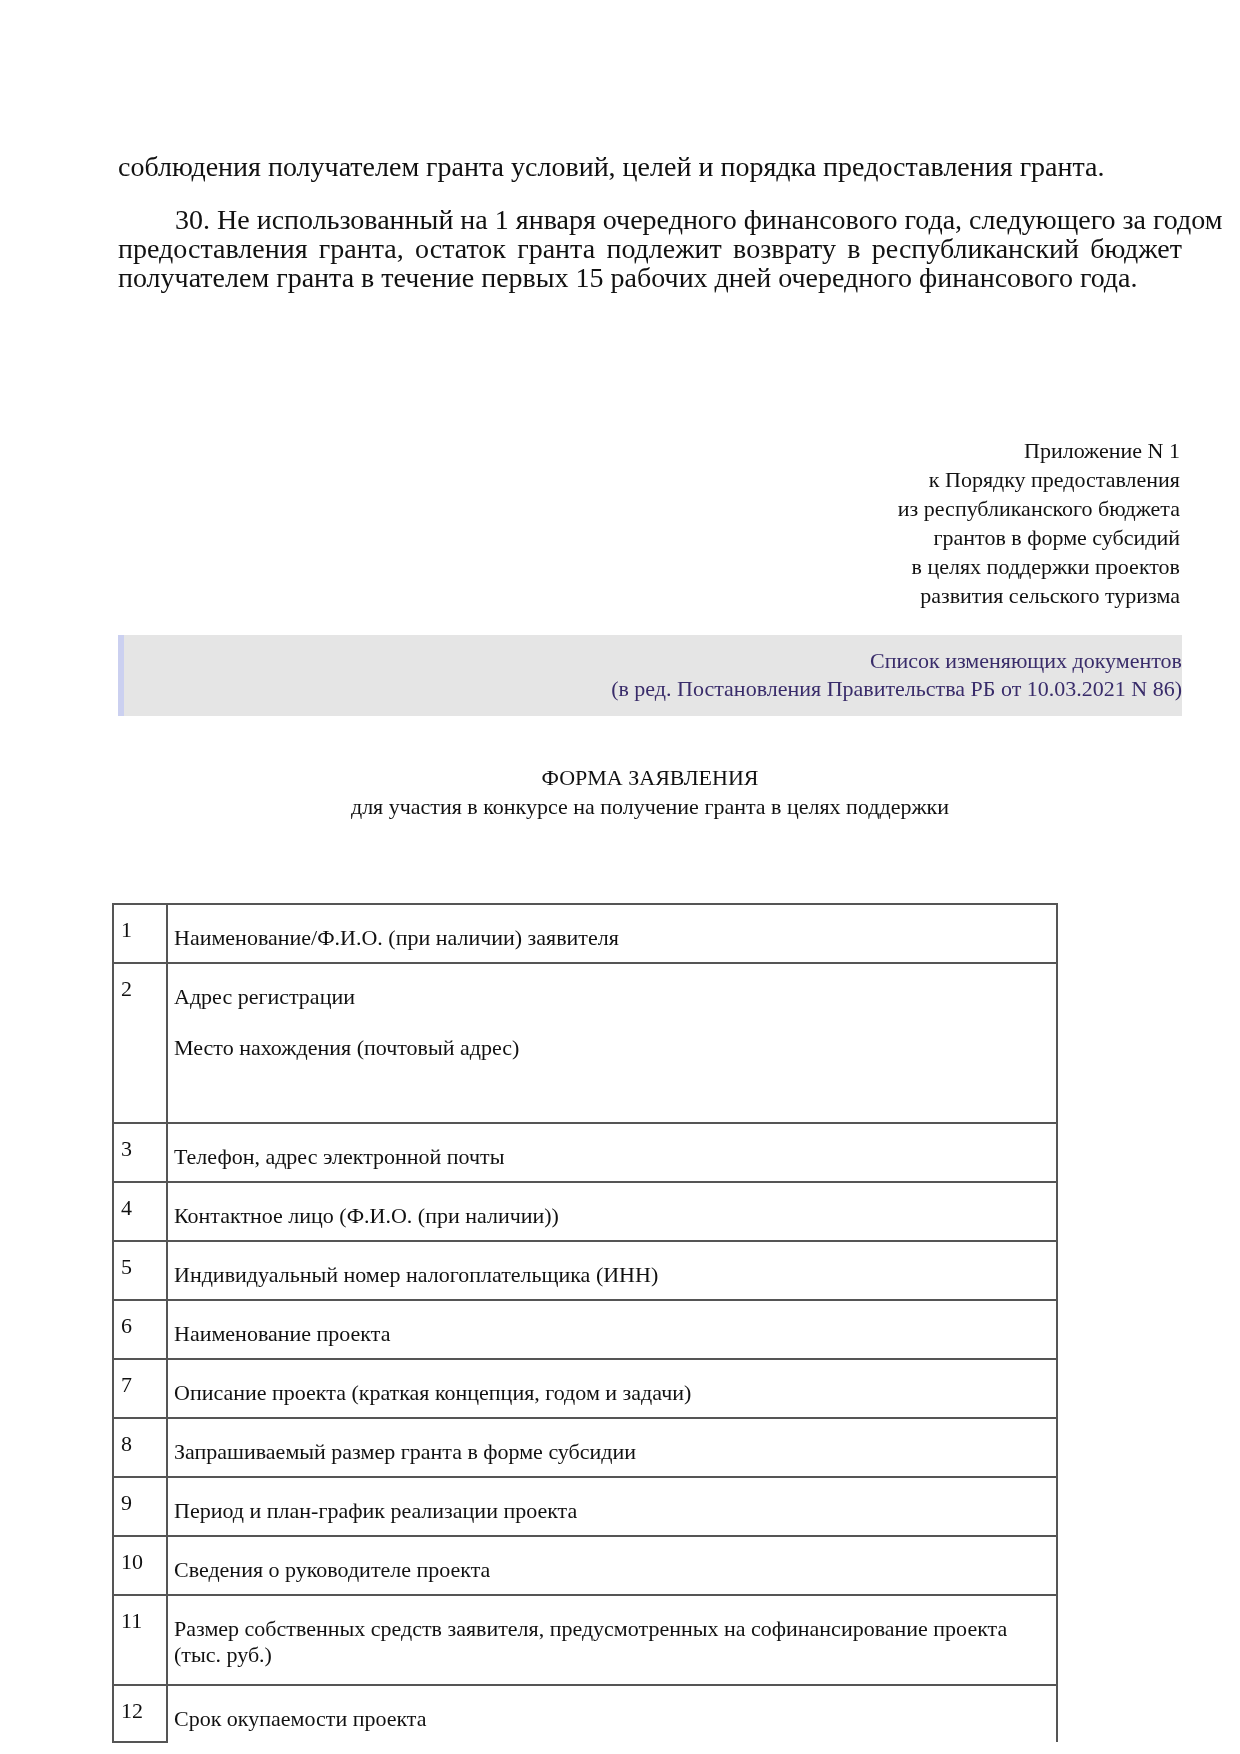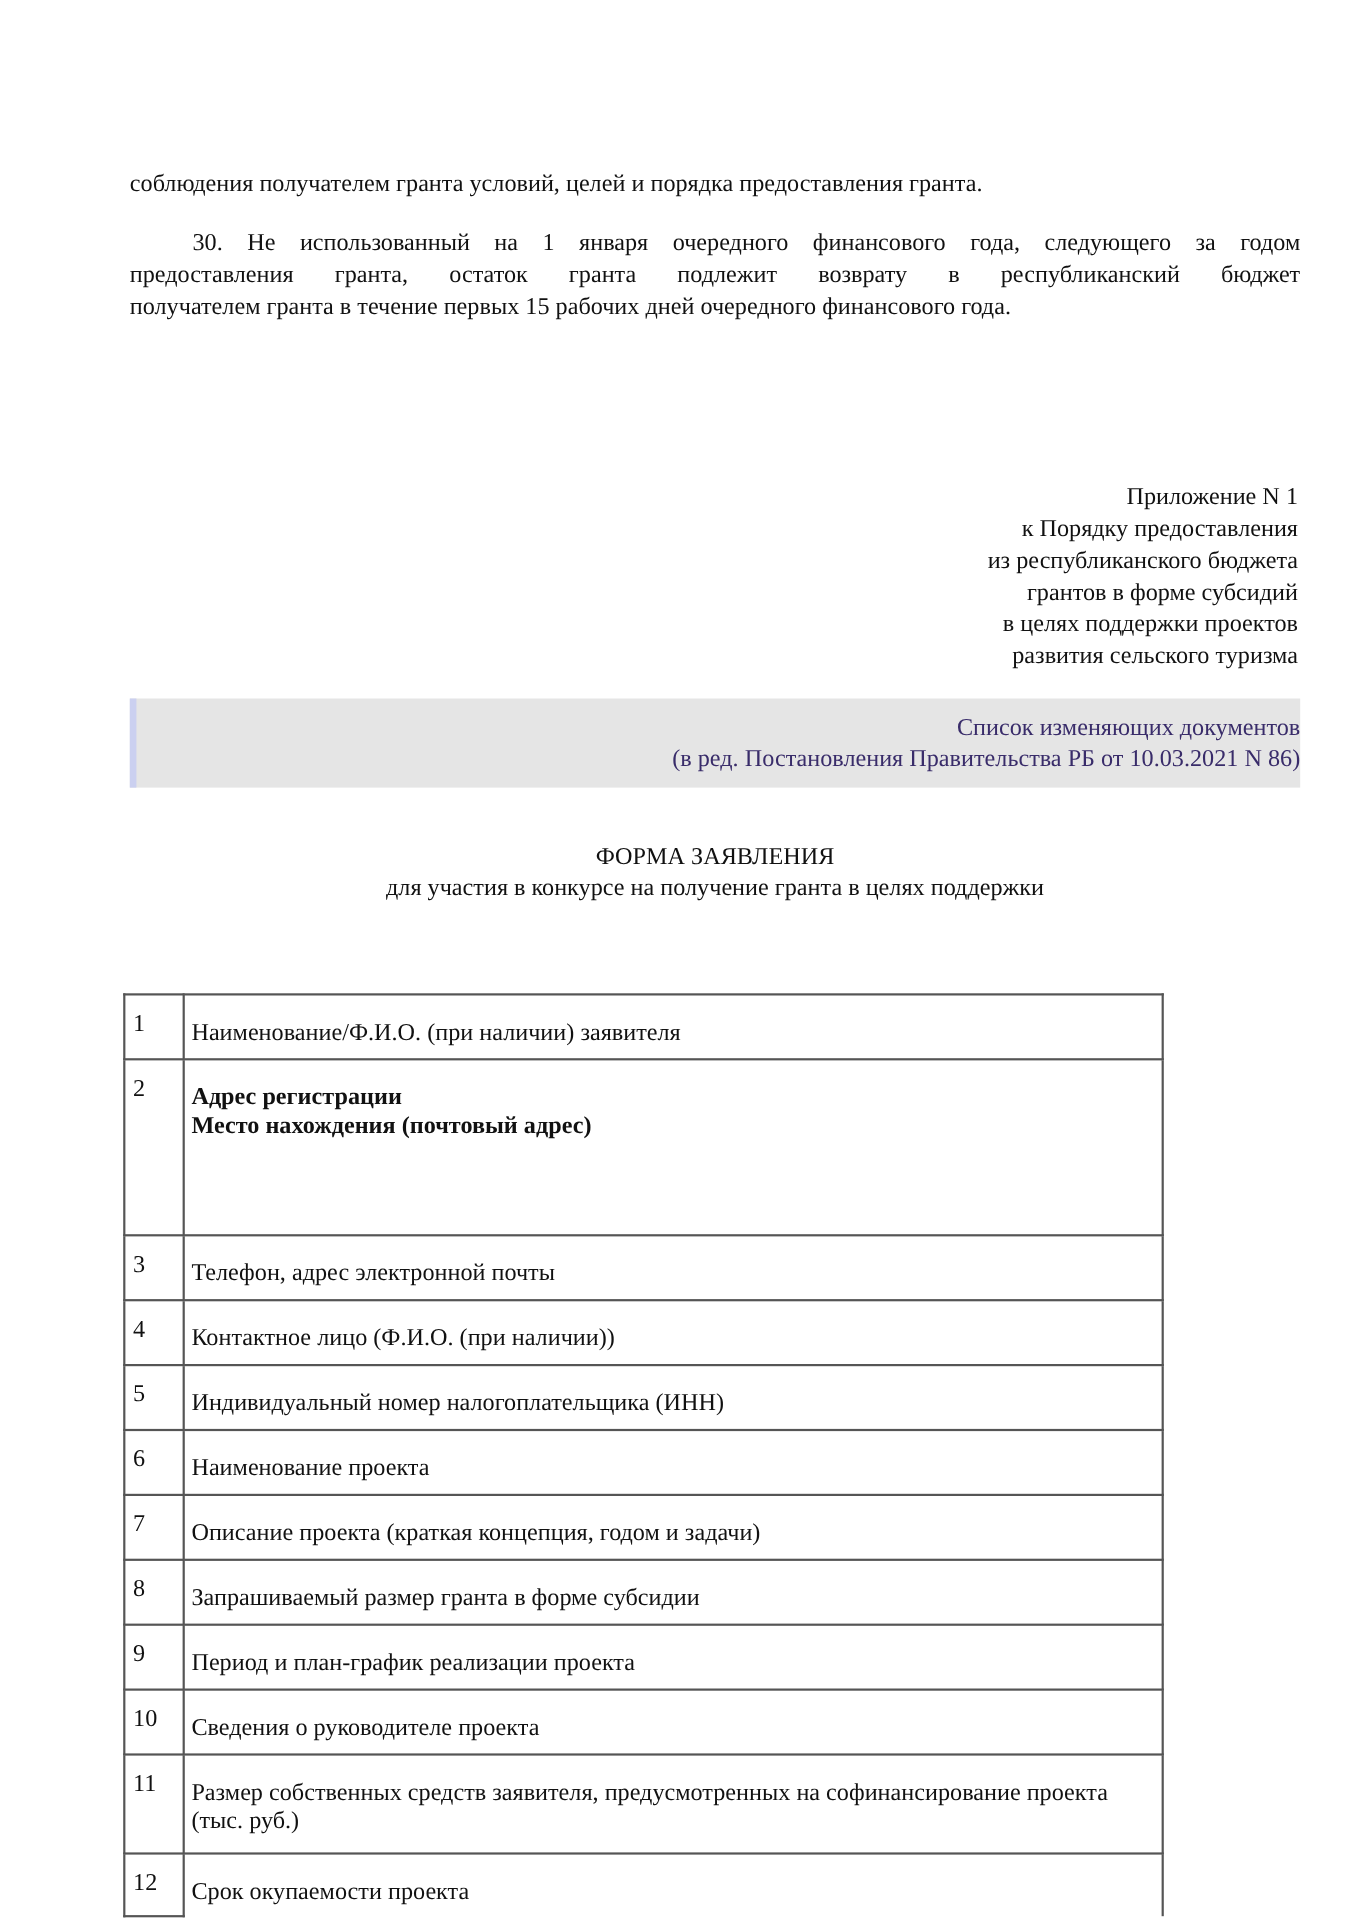--- a/index.html
+++ b/index.html
@@ -2,21 +2,21 @@
 <html><head>
 <meta charset="utf-8">
 <style>
   html, body { margin: 0; padding: 0; background: #ffffff; }
   body {
     width: 1240px; height: 1754px; position: relative; overflow: hidden;
     font-family: "Liberation Serif", "DejaVu Serif", serif;
     color: #111111;
   }
   .page { position: absolute; left: 0; top: 0; width: 1240px; height: 1754px; }
-  .body-text { position: absolute; left: 118px; width: 1064px; font-size: 22px; line-height: 29px; }
+  .body-text { position: absolute; left: 118px; width: 1064px; font-size: 28px; line-height: 29px; }
   .line-justify { text-align: justify; text-align-last: justify; white-space: nowrap; display: block; }
   #para-prev { top: 152px; }
   #para-30 { top: 205px; }
   #para-30 .first { padding-left: 57px; }
   .appendix {
     position: absolute; right: 60px; top: 436px; width: 600px;
     text-align: right; font-size: 22px; line-height: 29px;
   }
   .revisions {
     position: absolute; left: 118px; top: 635px; width: 1064px; height: 81px;
@@ -33,22 +33,22 @@
     border-collapse: collapse; font-size: 22px; line-height: 26px;
   }
   .form-table td { border: 2px solid #555555; vertical-align: top; padding: 0; }
   .form-table td.num { width: 45px; padding: 12px 0 0 7px; }
   .form-table td.txt { padding: 20px 6px 0 6px; }
   .form-table tr.r1 td { height: 37px; }
   .form-table tr.r2 td { height: 138px; }
   .form-table tr.r11 td { height: 68px; }
   .form-table tr.r12 td { height: 36px; }
   .form-table tr.r12 td.txt { border-bottom: none; }
-  .sub { display: block; font-weight: bold; }
-  .sub + .sub { }
+  .sub { display: block; }
+  .sub + .sub { margin-top: 25px; }
 </style>
 </head>
 <body>
 
 <div class="page">
 
   <div class="body-text" id="para-prev">
     <span>соблюдения получателем гранта условий, целей и порядка предоставления гранта.</span>
   </div>
 

